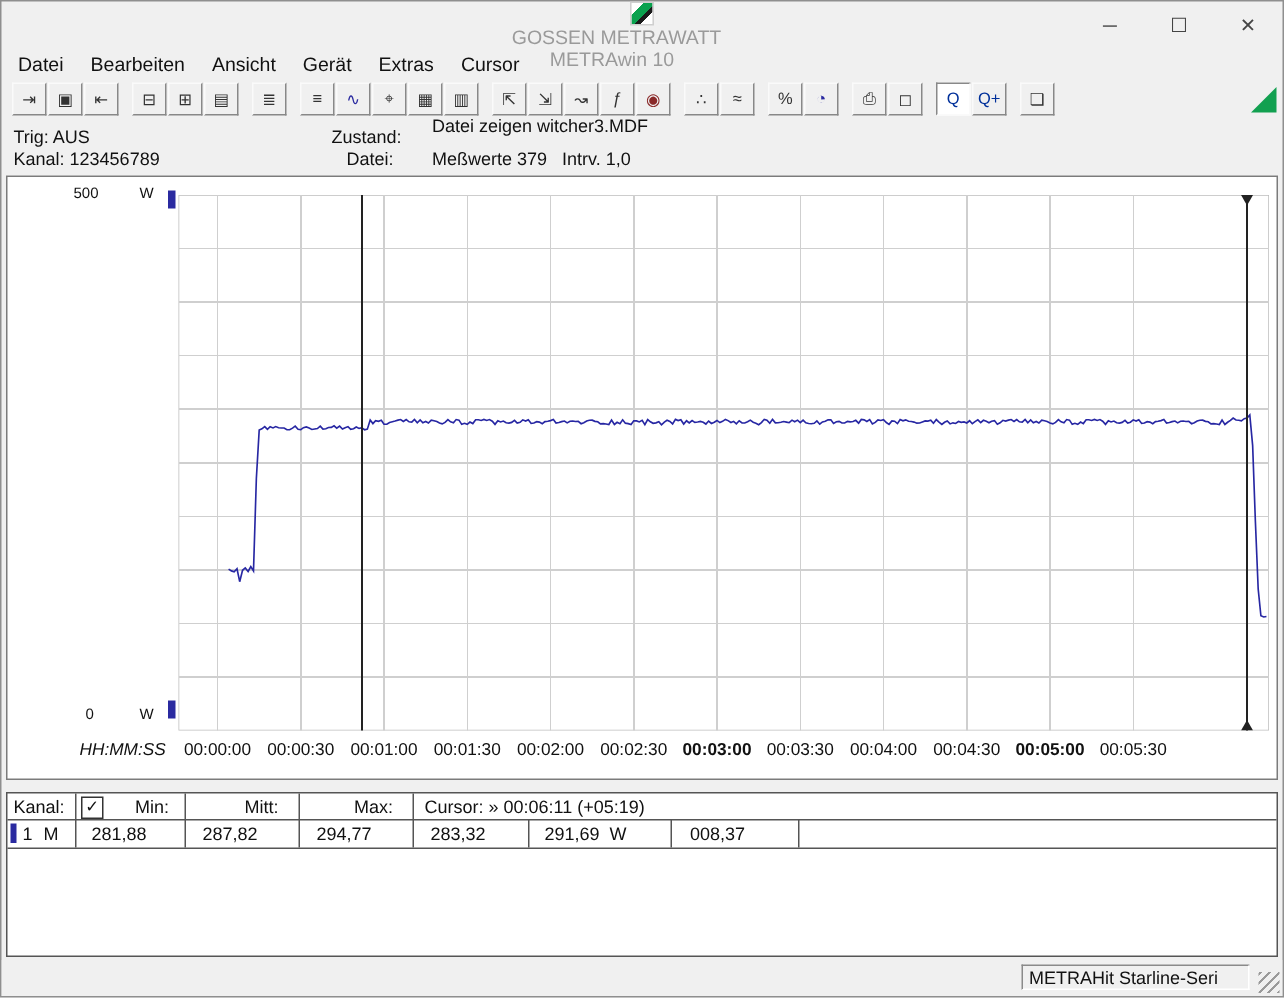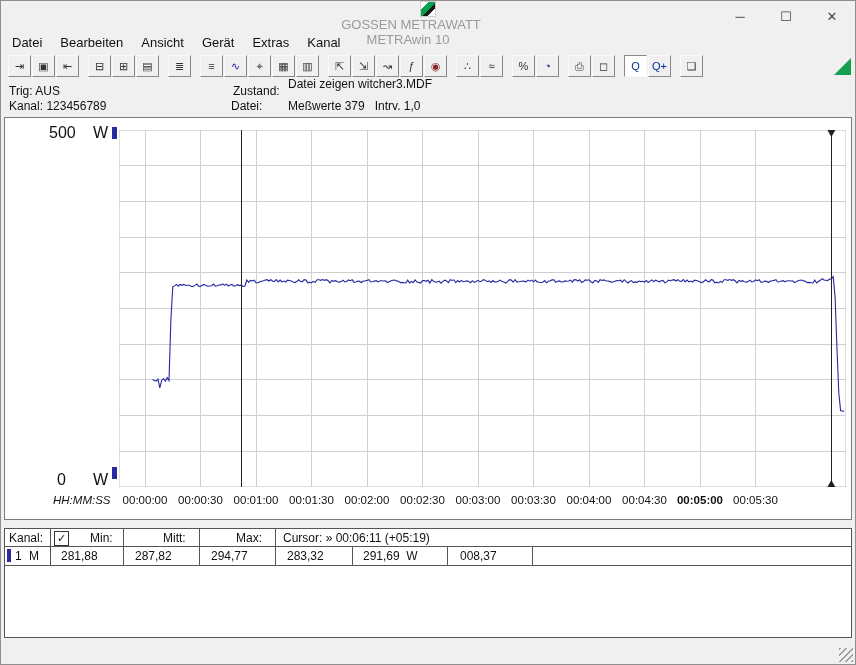--- a/index.html
+++ b/index.html
@@ -30,21 +30,21 @@
     border-color:#fafafa #888 #888 #fafafa;background:#f0f0f0;margin-right:1px;
     display:flex;align-items:center;justify-content:center;font-size:11px;color:#333;overflow:hidden;}
   .tb-btn.pressed{border-color:#888 #fafafa #fafafa #888;background:#fff;}
   .tb-corner{position:absolute;right:4px;top:5px;width:0;height:0;
     border-left:17px solid transparent;border-bottom:17px solid #12a050;}
   
   .info{position:absolute;font-size:12px;color:#111;white-space:pre;}
   
   .chart-panel{position:absolute;top:116px;left:3px;width:848px;height:403px;background:#fff;
     border:1px solid #7b7b7b;box-sizing:border-box;}
-  .ylab{position:absolute;font-size:16px;color:#111;}
+  .ylab{position:absolute;font-size:10px;color:#111;}
   .range-mark{position:absolute;width:5px;height:12px;background:#2a2aa0;}
   #plot-svg{position:absolute;left:114px;top:12px;}
   .xaxis-name{position:absolute;top:376px;font-size:11.5px;color:#111;}
   .xtick{position:absolute;top:376px;width:60px;text-align:center;font-size:11.5px;color:#111;}
   
   .table-panel{position:absolute;top:527px;left:3px;width:848px;height:110px;background:#fff;
     border:1px solid #555;box-sizing:border-box;font-size:12px;color:#111;}
   .tp-abs{position:absolute;white-space:pre;}
   .hline{position:absolute;left:0;right:0;height:1px;background:#555;}
   .vline{position:absolute;top:0;width:1px;background:#555;}
@@ -72,21 +72,21 @@
     <div class="win-btn">✕</div>
   </div>
 </div>
 
 <div class="menubar" id="menubar">
     <span class="menu-item">Datei</span>
     <span class="menu-item">Bearbeiten</span>
     <span class="menu-item">Ansicht</span>
     <span class="menu-item">Gerät</span>
     <span class="menu-item">Extras</span>
-    <span class="menu-item">Kanal</span>
+    <span class="menu-item">Cursor</span>
   </div>
 
 <div class="toolbar" id="toolbar">
   <div class="tb-group">
       <div class="tb-btn">⇥</div>
       <div class="tb-btn">▣</div>
       <div class="tb-btn">⇤</div>
     </div>
     <div class="tb-group">
       <div class="tb-btn">⊟</div>
@@ -128,21 +128,21 @@
     </div>
     <div class="tb-group">
       <div class="tb-btn">❏</div>
     </div>
     <div class="tb-corner"></div>
 </div>
 
 <div>
   <span class="info" style="left:8px;top:83px;"><span>Trig:</span> <span>AUS</span></span>
   <span class="info" style="left:8px;top:98px;"><span>Kanal:</span> <span>123456789</span></span>
-  <span class="info" style="left:232px;top:83px;">Zustand:</span>
+  <span class="info" style="left:220px;top:83px;">Zustand:</span>
   <span class="info" style="left:287px;top:76px;">Datei zeigen witcher3.MDF</span>
   <span class="info" style="left:230px;top:98px;">Datei:</span>
   <span class="info" style="left:287px;top:98px;">Meßwerte 379   Intrv. 1,0</span>
 </div>
 
 <div class="chart-panel" id="chart-panel">
   <span class="ylab" style="left:44px;top:6px;">500</span>
   <span class="ylab" style="left:88px;top:6px;">W</span>
   <span class="ylab" style="left:52px;top:353px;">0</span>
   <span class="ylab" style="left:88px;top:353px;">W</span>
@@ -178,21 +178,21 @@
       <polygon points="708.35,357 716.35,357 712.35,350" fill="#222"></polygon>
     </svg>
   <span class="xaxis-name" style="left:48px;font-style:italic;">HH:MM:SS</span>
   <div id="tick-row">
       <span class="xtick" style="left: 110px;">00:00:00</span>
       <span class="xtick" style="left: 165.5px;">00:00:30</span>
       <span class="xtick" style="left: 221px;">00:01:00</span>
       <span class="xtick" style="left: 276.5px;">00:01:30</span>
       <span class="xtick" style="left: 332px;">00:02:00</span>
       <span class="xtick" style="left: 387.5px;">00:02:30</span>
-      <span class="xtick" style="left: 443px;">00:03:00</span>
+      <span class="xtick" style="left: 443px; font-weight: bold;">00:03:00</span>
       <span class="xtick" style="left: 498.5px;">00:03:30</span>
       <span class="xtick" style="left: 554px;">00:04:00</span>
       <span class="xtick" style="left: 609.5px;">00:04:30</span>
       <span class="xtick" style="left: 665px; font-weight: bold;">00:05:00</span>
       <span class="xtick" style="left: 720.5px;">00:05:30</span>
     </div>
 </div>
 
 <div class="table-panel">
 
@@ -218,14 +218,15 @@
   <span class="tp-abs" style="left:24px;top:20px;">M</span>
   <span class="tp-abs" style="left:56px;top:20px;">281,88</span>
   <span class="tp-abs" style="left:130px;top:20px;">287,82</span>
   <span class="tp-abs" style="left:206px;top:20px;">294,77</span>
   <span class="tp-abs" style="left:282px;top:20px;">283,32</span>
   <span class="tp-abs" style="left:358px;top:20px;">291,69  W</span>
   <span class="tp-abs" style="left:455px;top:20px;">008,37</span>
 </div>
 
 <div class="statusbar">
+  <div class="status-box">METRAHit Starline-Seri</div>
   <div class="grip"></div>
 </div>
 
 </body></html>

